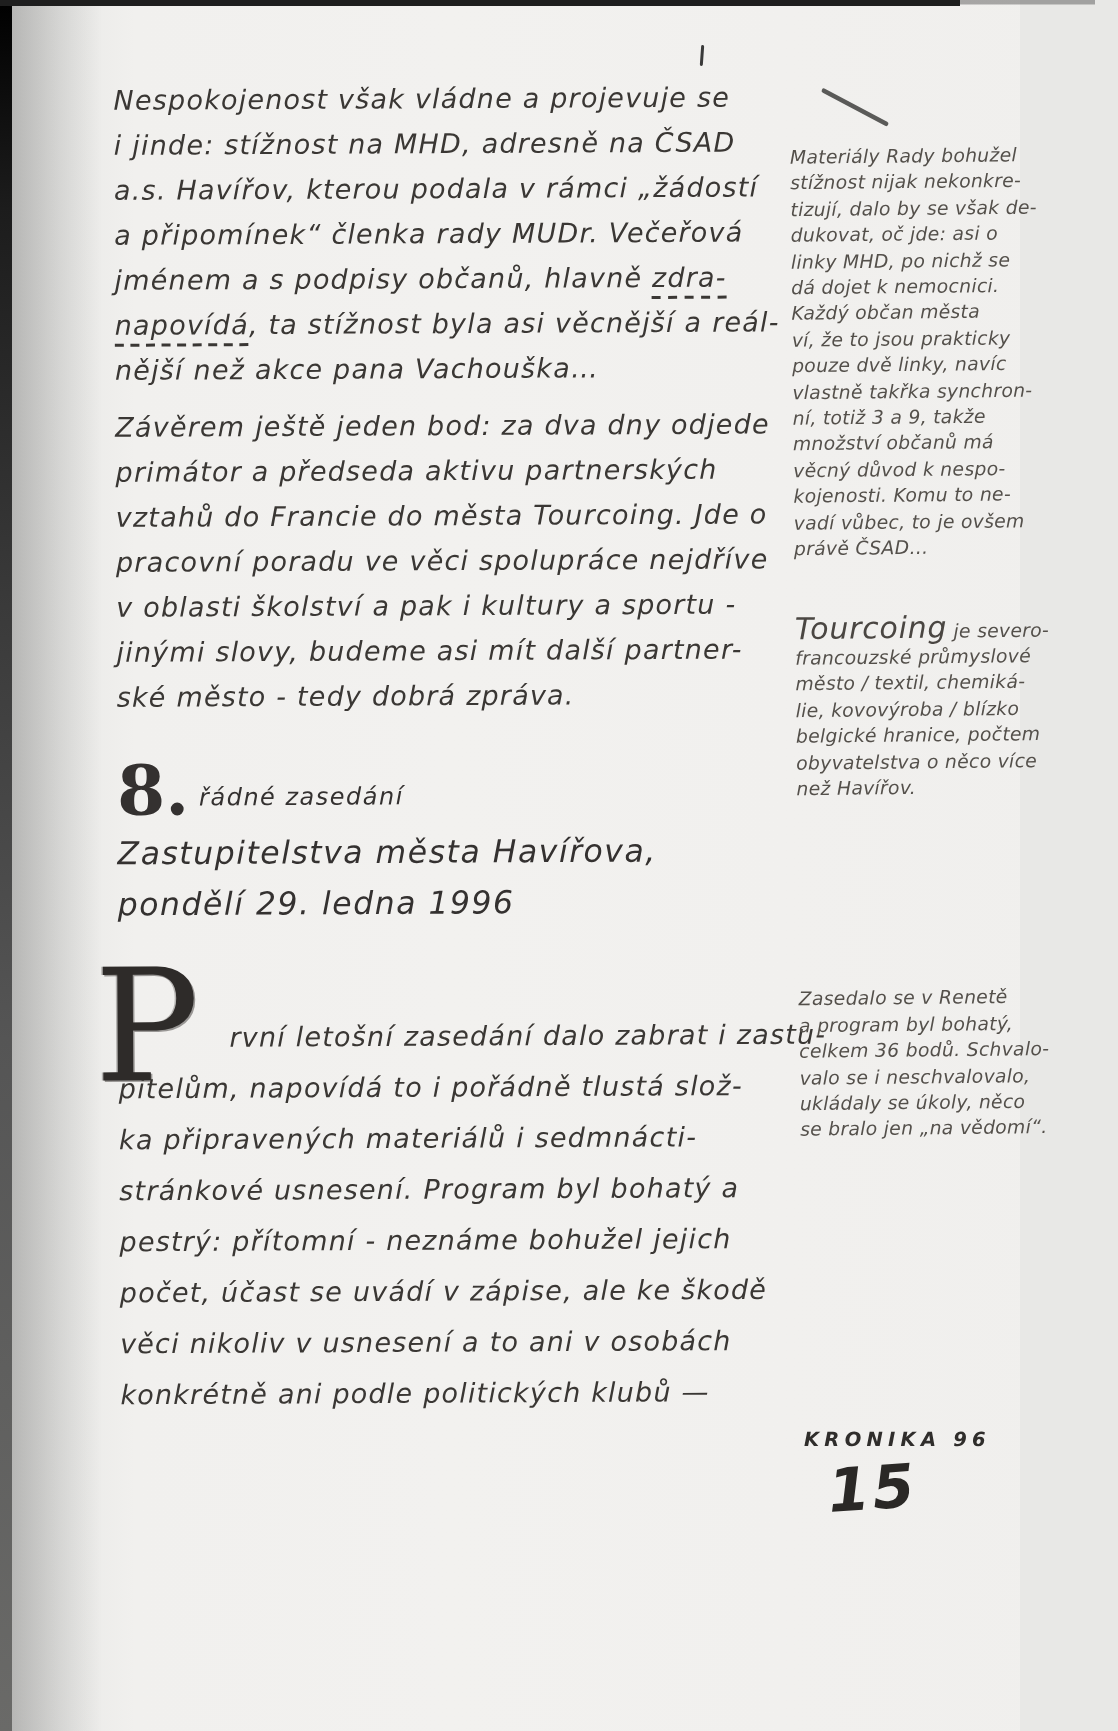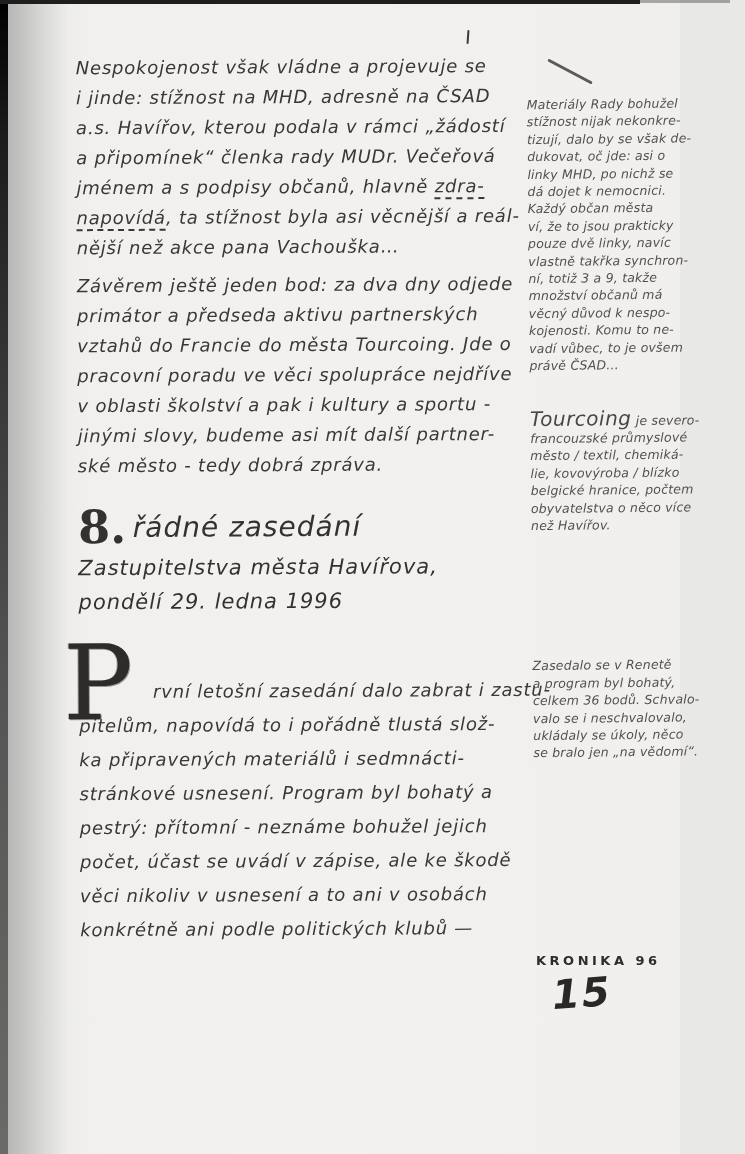--- a/index.html
+++ b/index.html
@@ -48,21 +48,21 @@
   .main-line{line-height:30px;white-space:nowrap;}
   .para{margin:0 0 8px 0;}
   .u-dash{border-bottom:2px dashed #3a3734;padding-bottom:1px;font-style:italic;}
   
   .heading{margin:26px 0 18px 0;color:#343130;}
   .heading-line1{line-height:40px;white-space:nowrap;}
   .heading-number{
     font-family:"DejaVu Serif", serif;font-size:46px;font-weight:bold;
     font-style:normal;letter-spacing:0;vertical-align:-6px;
   }
-  .heading-rest{font-size:28px;letter-spacing:1px;}
+  .heading-rest{font-size:16px;letter-spacing:1px;}
   .heading-line{font-size:21px;line-height:34px;letter-spacing:1px;white-space:nowrap;}
   
   .dropcap-para{position:relative;margin-top:56px;}
   .dropcap{
     position:absolute;left:-16px;top:-44px;
     font-family:"DejaVu Serif", serif;font-style:normal;
     font-size:104px;line-height:1;color:#2e2b29;
     text-shadow:1px 1px 0 rgba(46,43,41,.45), -1px 0 0 rgba(46,43,41,.3);
   }
   .dropcap-para .main-line{line-height:34px;}
@@ -76,21 +76,21 @@
   }
   .note{margin:0;}
   .note-line{line-height:17.4px;white-space:nowrap;}
   .note2{margin-top:36px;}
   .note2-firstword{font-size:20px;letter-spacing:.5px;color:#4a4642;}
   .note3{margin-top:123px;}
   
   .kronika{
     position:absolute;left:536px;top:953px;
     font-size:13px;font-weight:bold;letter-spacing:3.5px;
-    color:#2f2d2b;white-space:nowrap;
+    color:#2f2d2b;font-style:italic;white-space:nowrap;
   }
   .page-number{
     position:absolute;left:552px;top:970px;
     font-family:"DejaVu Sans", sans-serif;
     font-size:40px;font-style:italic;font-weight:bold;
     color:#2a2826;transform:rotate(-4deg);letter-spacing:2px;
   }
 </style>
 </head>
 <body>

